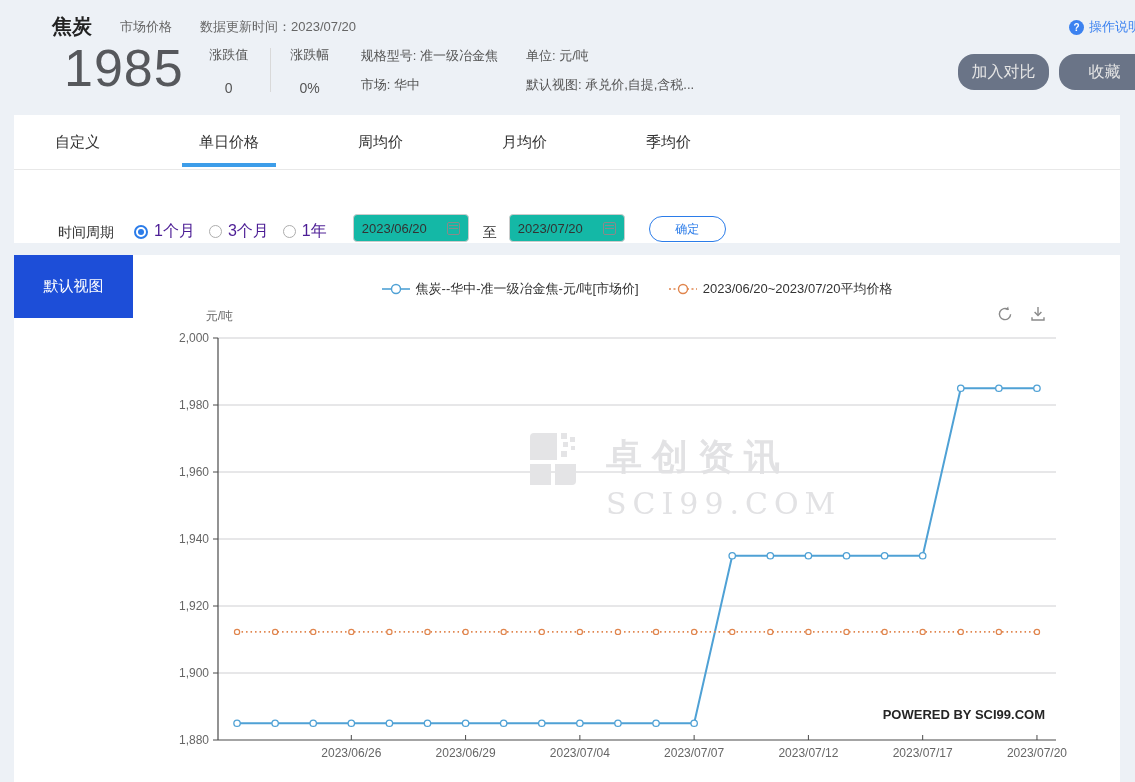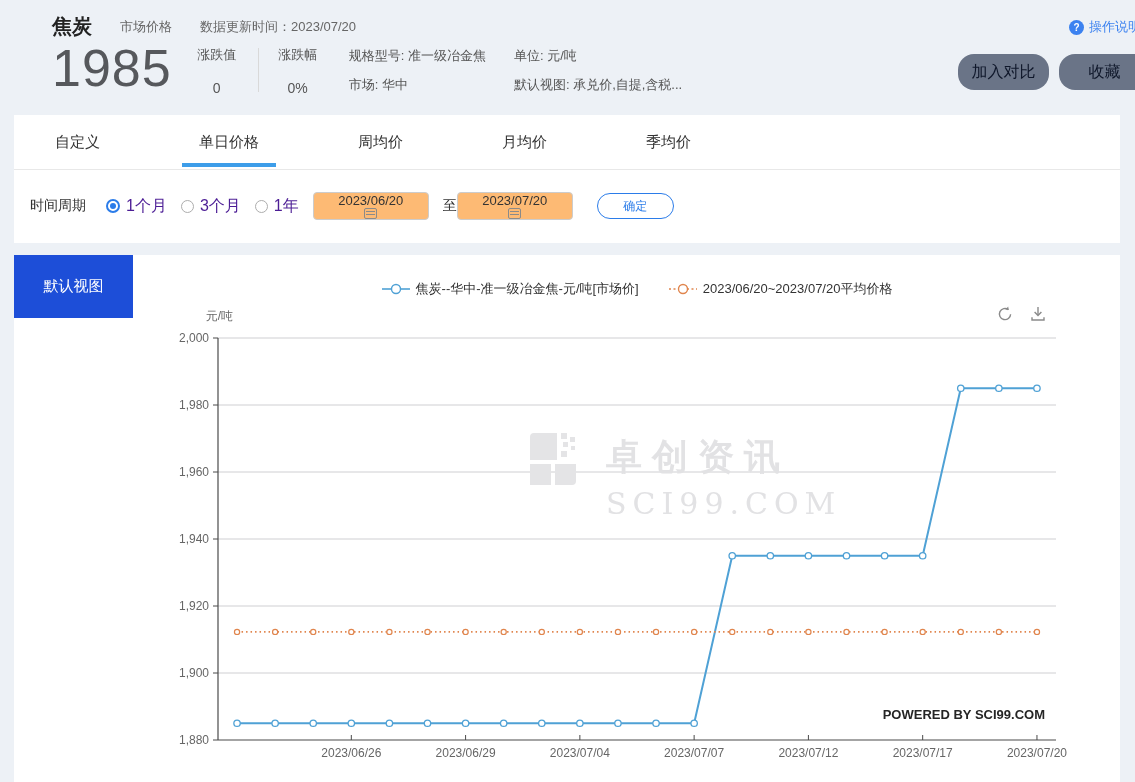--- a/index.html
+++ b/index.html
@@ -14,50 +14,50 @@
   
   #header{position:absolute;left:0;top:0;width:1135px;height:115px;margin-left:34px;}
   #title-row{position:absolute;left:18px;top:13px;display:flex;align-items:center;}
   #page-title{font-size:20px;font-weight:bold;color:#222;}
   #subtitle{font-size:13px;color:#666;margin-left:28px;}
   #update-time{font-size:13px;color:#666;margin-left:28px;}
   #help{position:absolute;right:28px;top:18px;display:flex;align-items:center;cursor:pointer;}
   #help-icon{width:15px;height:15px;border-radius:50%;background:#3c82f0;color:#fff;
     font-size:10px;font-weight:bold;display:flex;align-items:center;justify-content:center;}
   #help-label{font-size:13px;color:#3c82f0;margin-left:5px;}
-  #price-row{position:absolute;left:18px;top:38px;display:flex;align-items:flex-start;}
+  #price-row{position:absolute;left:30px;top:38px;display:flex;align-items:flex-start;}
   #big-price{font-size:52px;color:#56585c;line-height:60px;letter-spacing:1px;}
   .chg-col{margin-left:22px;margin-top:8px;text-align:center;min-width:46px;}
   .chg-label{font-size:13px;color:#555;}
   .chg-value{font-size:14px;color:#555;margin-top:16px;}
   .v-divider{width:1px;height:44px;background:#d9d9d9;margin:10px 0 0 18px;}
   .info-col{margin-left:28px;margin-top:10px;}
   .info-line{font-size:13px;color:#555;line-height:16px;}
   .info-line + .info-line{margin-top:13px;}
   #header-buttons{position:absolute;right:19px;top:54px;display:flex;gap:10px;}
-  .dark-btn{width:91px;height:36px;background:#6a7487;color:#0f172a;border:none;border-radius:16px;
+  .dark-btn{width:91px;height:36px;background:#6a7487;color:#e5e5e5;border:none;border-radius:16px;
     font-size:16px;font-family:inherit;cursor:pointer;}
 
   
   #tabs-card{left:14px;top:115px;width:1106px;height:128px;}
   #tabs{display:flex;align-items:center;height:54px;padding-left:41px;border-bottom:1px solid #e8e8e8;}
   .tab{font-size:15px;color:#333;margin-right:99px;position:relative;height:54px;
     display:flex;align-items:center;cursor:pointer;}
   .tab.active::after{content:"";position:absolute;left:-17px;right:-17px;bottom:2px;height:4px;background:#3d9de9;}
-  #period-row{display:flex;align-items:center;height:72px;padding-left:16px;}
+  #period-row{display:flex;align-items:flex-end;height:72px;padding-left:44px;}
   #period-label{font-size:14px;color:#333;margin-right:20px;}
   .radio-opt{display:flex;align-items:center;margin-right:14px;cursor:pointer;}
   .radio{width:13px;height:13px;border-radius:50%;border:1px solid #adadad;background:#fff;
     display:flex;align-items:center;justify-content:center;box-sizing:border-box;}
   .radio.checked{border:2px solid #2b7ce9;width:14px;height:14px;}
   .radio.checked::after{content:"";width:6px;height:6px;border-radius:50%;background:#2b7ce9;}
   .radio-label{font-size:16px;color:#4c1d95;margin-left:6px;}
   .date-box{display:flex;align-items:center;justify-content:space-between;
-    width:98px;height:26px;border:1px solid #ccc;border-radius:4px;padding:0 8px;
-    background:#fdba74;cursor:pointer;flex-direction:column;}
+    width:98px;height:26px;border:1px solid #ccc;border-radius:4px;padding:0 8px;margin-left:12px;
+    background:#14b8a6;cursor:pointer;}
   .date-text{font-size:13px;color:#333;}
   .cal-icon{width:11px;height:11px;border:1px solid #8a8a8a;border-radius:2px;position:relative;}
   .cal-icon::before{content:"";position:absolute;left:1px;right:1px;top:2px;height:1px;background:#8a8a8a;}
   .cal-icon::after{content:"";position:absolute;left:1px;right:1px;top:5px;height:1px;background:#8a8a8a;}
   #to-label{font-size:14px;color:#333;margin-left:14px;}
   #confirm-btn{width:77px;height:26px;margin-left:24px;background:#fff;border:1px solid #2b7ce9;
     border-radius:13px;color:#2b7ce9;font-size:12px;font-family:inherit;cursor:pointer;}
 
   
   #chart-card{left:14px;top:255px;width:1106px;height:527px;}

